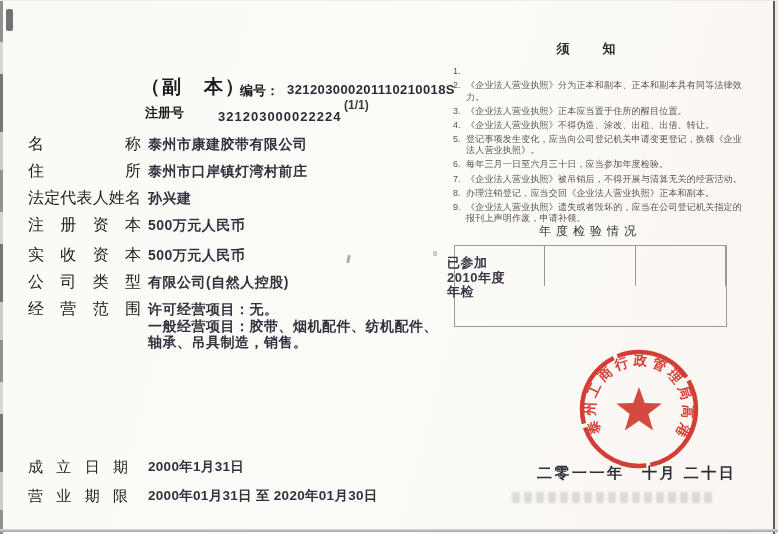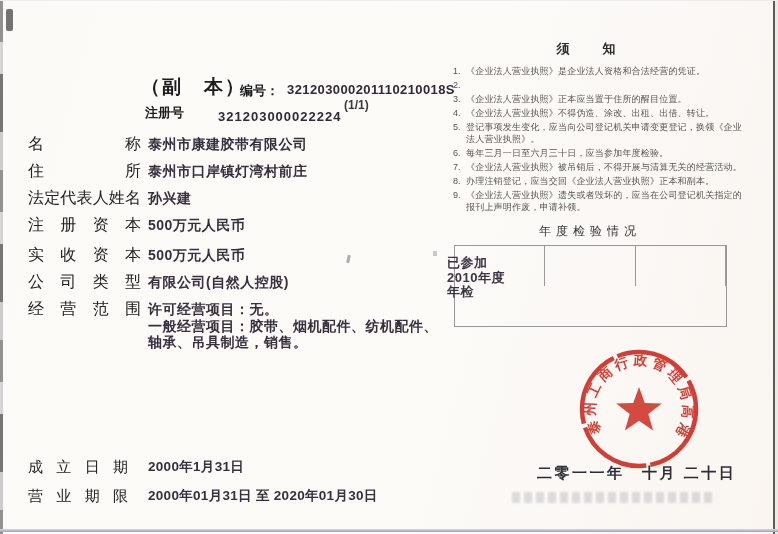--- a/index.html
+++ b/index.html
@@ -111,24 +111,24 @@
     <span class="flabel">经营范围</span>
     <span class="fvalue">许可经营项目：无。
 一般经营项目：胶带、烟机配件、纺机配件、
 轴承、吊具制造，销售。</span>
   </div>
 
   <div class="notice-title">须　知</div>
   <div class="notice-list">
     <div class="nitem">
       <span class="nno">1.</span>
-      <span class="ntext">《企业法人营业执照》是企业法人资格和合法经营的凭证。</span>
     </div>
     <div class="nitem">
       <span class="nno">2.</span>
+      <span class="ntext">《企业法人营业执照》分为正本和副本、正本和副本具有同等法律效力。</span>
     </div>
     <div class="nitem">
       <span class="nno">3.</span>
       <span class="ntext">《企业法人营业执照》正本应当置于住所的醒目位置。</span>
     </div>
     <div class="nitem">
       <span class="nno">4.</span>
       <span class="ntext">《企业法人营业执照》不得伪造、涂改、出租、出借、转让。</span>
     </div>
     <div class="nitem">

